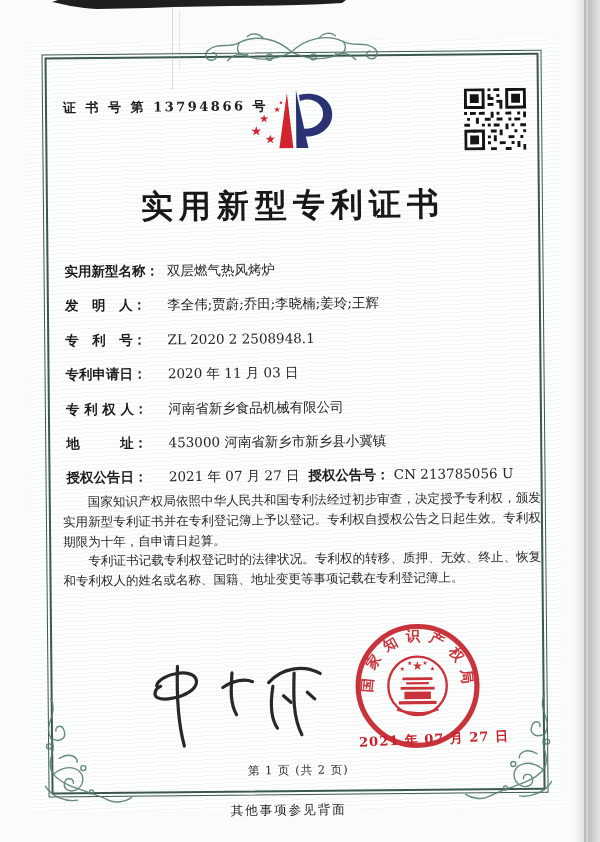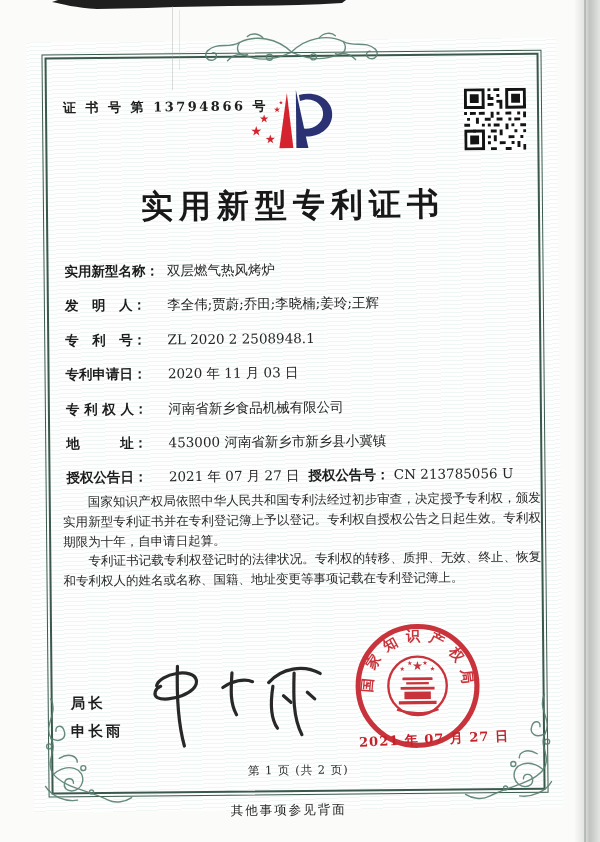--- a/index.html
+++ b/index.html
@@ -219,24 +219,20 @@
         <span class="field-value">CN 213785056 U</span>
       </span>
     </div>
   </div>
 
   <div class="paras">
     <p>国家知识产权局依照中华人民共和国专利法经过初步审查，决定授予专利权，颁发实用新型专利证书并在专利登记簿上予以登记。专利权自授权公告之日起生效。专利权期限为十年，自申请日起算。</p>
     <p>专利证书记载专利权登记时的法律状况。专利权的转移、质押、无效、终止、恢复和专利权人的姓名或名称、国籍、地址变更等事项记载在专利登记簿上。</p>
   </div>
 
-  <div class="signer">
-    <div>局长</div>
-    <div>申长雨</div>
-  </div>
 
   <svg class="signature" width="200" height="100" viewBox="0 0 200 100" style="transform:rotate(-3deg);">
     <g stroke="#161616" stroke-width="3.2" fill="none" stroke-linecap="round" opacity="0.92">
       <path d="M42,12 C40,34 38,64 44,92"></path>
       <path d="M20,30 C24,18 58,14 60,27 C62,40 30,48 20,42 C16,39 18,33 24,31"></path>
       <path d="M96,22 C94,38 92,52 98,64"></path>
       <path d="M86,36 C96,30 108,28 116,32"></path>
       <path d="M132,34 C146,20 168,18 184,28"></path>
       <path d="M136,38 C132,56 132,70 138,80"></path>
       <path d="M158,26 C156,48 154,70 162,88"></path>

